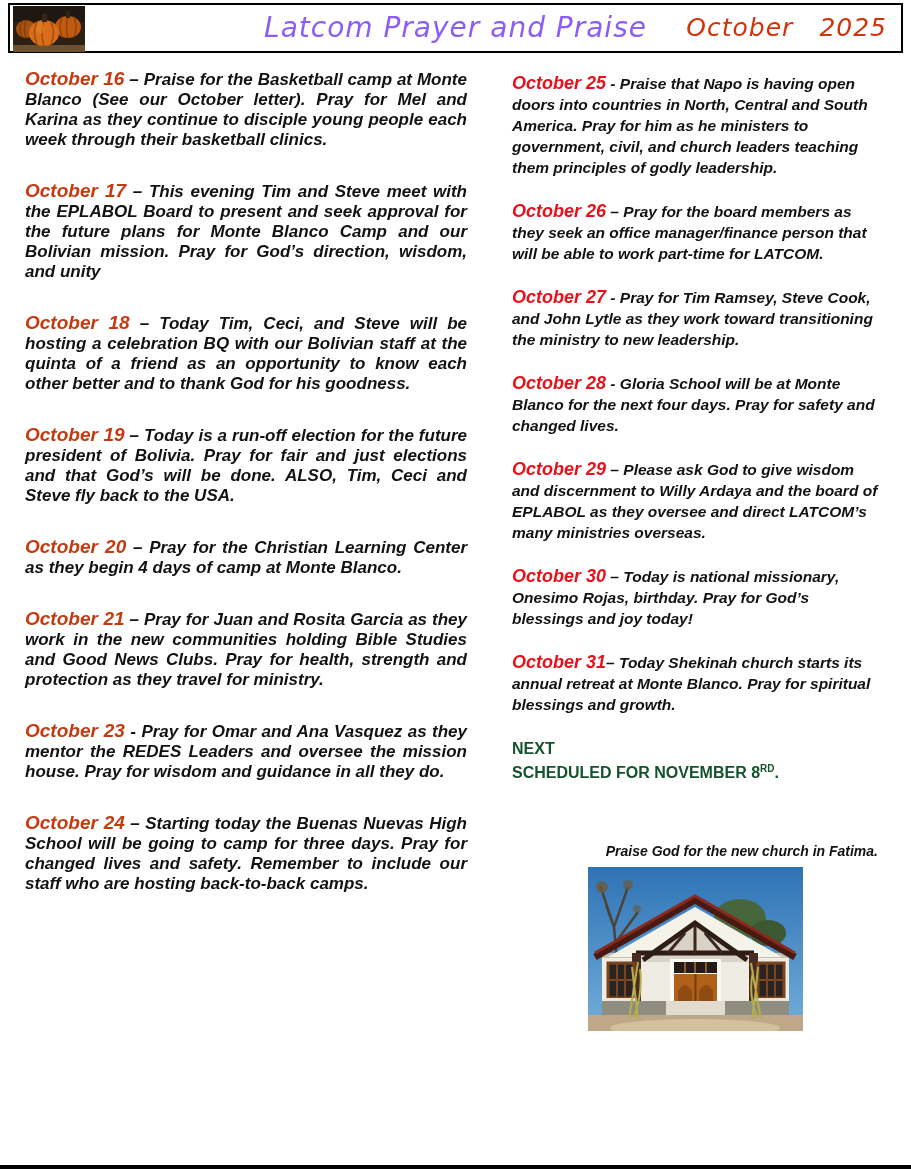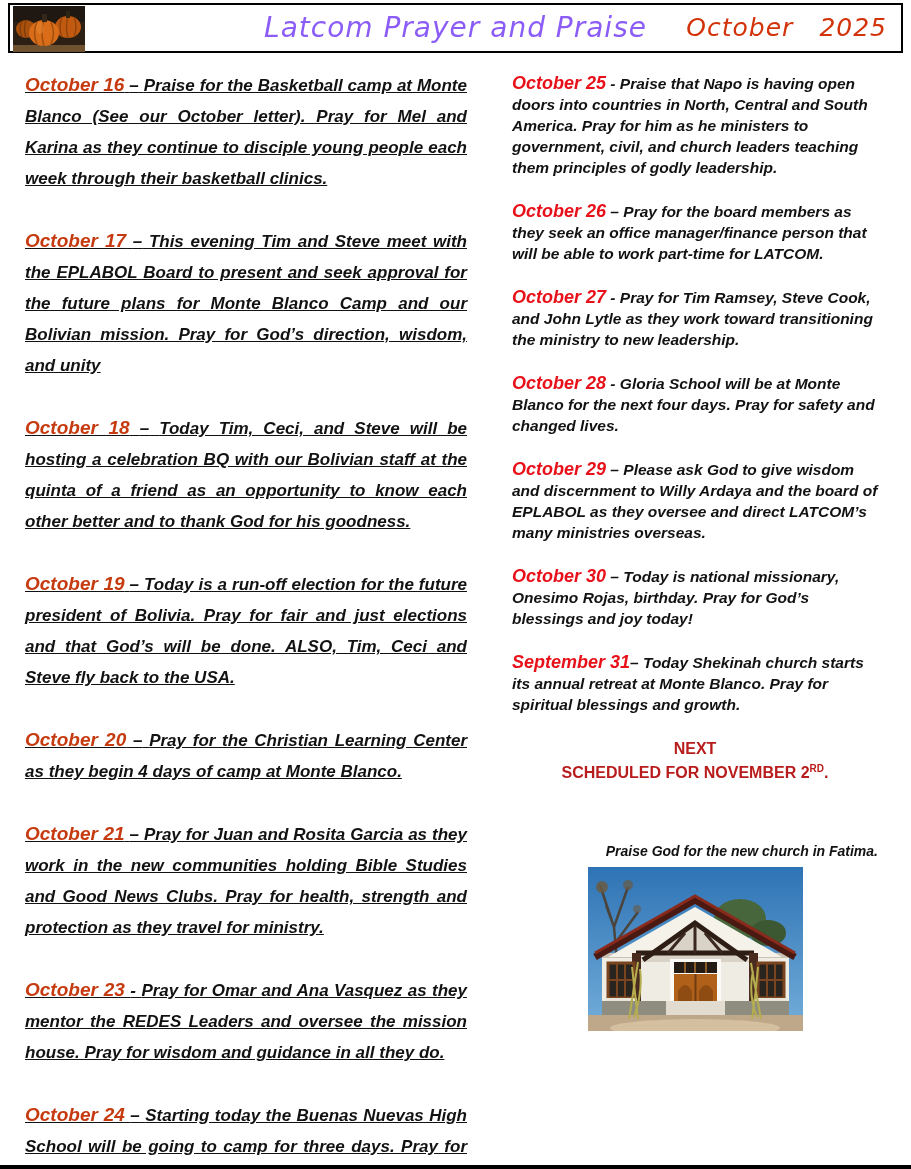--- a/index.html
+++ b/index.html
@@ -23,29 +23,29 @@
     position:absolute; right:14px; top:8px;
     font-family:"DejaVu Sans", sans-serif; font-style:italic;
     font-size:25px; color:#d2330a; letter-spacing:1px;
   }
   .masthead-date .yr { margin-left:26px; }
   
   .col { position:absolute; }
   .col-left  { left:25px;  top:69px; width:442px; }
   .col-right { left:512px; top:73px; width:366px; }
   .entry { font-weight:bold; font-style:italic; color:#121212; }
-  .col-left  .entry { font-size:17px;   line-height:31px; text-align:justify; margin-bottom:31px;text-decoration:underline; }
+  .col-left  .entry { font-size:17px;   line-height:20px; text-align:justify; margin-bottom:31px; }
   .col-right .entry { font-size:15.5px; line-height:21px;   text-align:left;    margin-bottom:23px; }
   .col-left  .d { color:#c63a10; font-size:19px; }
   .col-right .d { color:#e8111a; font-size:18px; }
   .sep { color:#121212; }
   
   .mailing {
-    margin-top:24px; text-align:center; font-weight:bold; font-style:normal;
-    font-size:16px; line-height:20px; color:#b91c1c;
+    margin-top:24px; text-align:left; font-weight:bold; font-style:normal;
+    font-size:16px; line-height:20px; color:#14532d;
   }
   .mailing sup { font-size:10px; font-weight:bold; }
   
   .caption {
     margin-top:60px; text-align:right; font-weight:bold; font-style:italic;
     font-size:14px; color:#121212;
   }
   .photo { display:block; margin:8px auto 0 auto; }
   
   .bottom-rule { position:absolute; left:0; bottom:0; width:100%; height:4px; background:#000; }
@@ -85,25 +85,25 @@
     <p class="entry"><span class="d">October 24</span> <span class="sep">–</span> <span>Starting today the Buenas Nuevas High School will be going to camp for three days. Pray for changed lives and safety. Remember to include our staff who are hosting back-to-back camps.</span></p>
   </div>
 
   <div class="col col-right">
     <p class="entry"><span class="d">October 25</span> <span class="sep">-</span> <span>Praise that Napo is having open doors into countries in North, Central and South America. Pray for him as he ministers to government, civil, and church leaders teaching them principles of godly leadership.</span></p>
     <p class="entry"><span class="d">October 26</span> <span class="sep">–</span> <span>Pray for the board members as they seek an office manager/finance person that will be able to work part-time for LATCOM.</span></p>
     <p class="entry"><span class="d">October 27</span> <span class="sep">-</span> <span>Pray for Tim Ramsey, Steve Cook, and John Lytle as they work toward transitioning the ministry to new leadership.</span></p>
     <p class="entry"><span class="d">October 28</span> <span class="sep">-</span> <span>Gloria School will be at Monte Blanco for the next four days. Pray for safety and changed lives.</span></p>
     <p class="entry"><span class="d">October 29</span> <span class="sep">–</span> <span>Please ask God to give wisdom and discernment to Willy Ardaya and the board of EPLABOL as they oversee and direct LATCOM’s many ministries overseas.</span></p>
     <p class="entry"><span class="d">October 30</span> <span class="sep">–</span> <span>Today is national missionary, Onesimo Rojas, birthday. Pray for God’s blessings and joy today!</span></p>
-    <p class="entry"><span class="d">September 31</span><span class="sep">–</span> <span>Today Shekinah church starts its annual retreat at Monte Blanco. Pray for spiritual blessings and growth.</span></p>
+    <p class="entry"><span class="d">October 31</span><span class="sep">–</span> <span>Today Shekinah church starts its annual retreat at Monte Blanco. Pray for spiritual blessings and growth.</span></p>
 
     <div class="mailing">
       <div>NEXT</div>
-      <div><span>SCHEDULED FOR NOVEMBER 2</span><sup>RD</sup><span>.</span></div>
+      <div><span>SCHEDULED FOR NOVEMBER 8</span><sup>RD</sup><span>.</span></div>
     </div>
 
     <div class="caption">Praise God for the new church in Fatima.</div>
 
     <svg class="photo" width="215" height="164" viewBox="0 0 215 164">
       <defs>
         <linearGradient id="sky" x1="0" y1="0" x2="0" y2="1">
           <stop offset="0" stop-color="#2e73b5"></stop>
             <stop offset="1" stop-color="#74aeda"></stop>
         </linearGradient>

